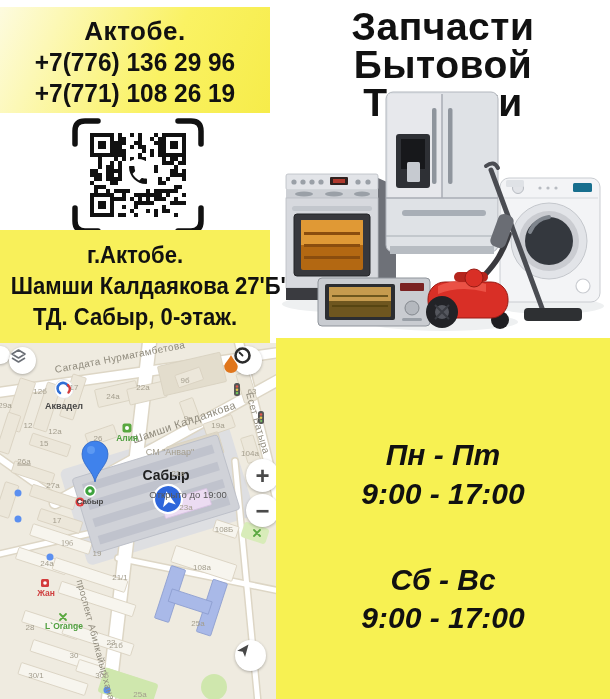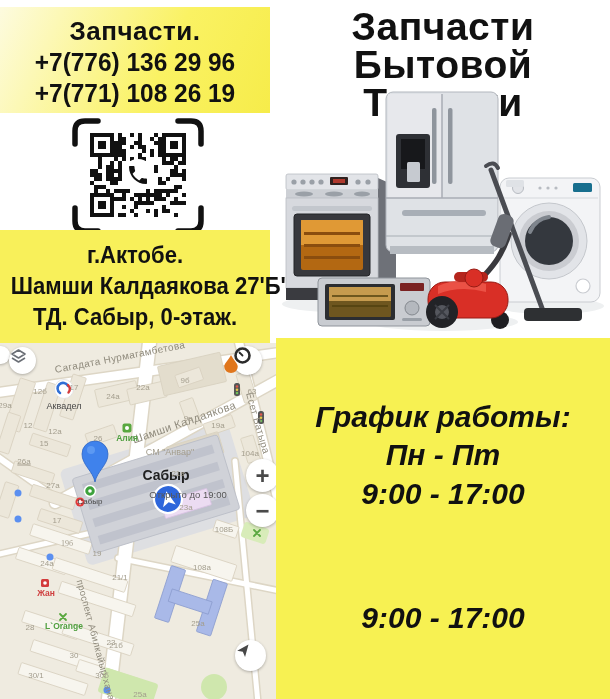--- a/index.html
+++ b/index.html
@@ -30,34 +30,34 @@
   .sched{position:absolute;width:100%;text-align:center;font-weight:800;font-style:italic;font-size:30px;white-space:nowrap;}
   
   .map{left:0;top:343px;width:276px;height:356px;overflow:hidden;background:#efebe0;}
   .map svg{position:absolute;left:0;top:0;}
   #map-labels{position:absolute;left:0;top:0;width:276px;height:356px;pointer-events:none;}
   .mlabel{position:absolute;white-space:nowrap;}
   .num{font-size:8px;color:#a39d8d;}
   .street{font-size:10px;color:#8f8a7c;letter-spacing:.4px;}
   .poi-green{font-size:8.5px;color:#4f9f3f;font-weight:bold;}
   .poi-red{font-size:8.5px;color:#cf4040;font-weight:bold;}
-  .poi-dark{font-size:9px;color:#474747;font-weight:normal;}
+  .poi-dark{font-size:9px;color:#474747;font-weight:bold;}
   .place{font-size:14px;color:#1f1f1f;font-weight:bold;}
   .sub{font-size:9.5px;color:#565656;}
   .map-btn{
     position:absolute;background:#fff;border-radius:50%;
     box-shadow:0 1px 3px rgba(0,0,0,.28);display:flex;align-items:center;justify-content:center;
   }
   .zoom-btn{width:33px;height:33px;font-size:24px;color:#4a4a4a;font-weight:bold;line-height:1;}
 </style>
 </head>
 <body>
 
 <div class="abs phone-block">
-  <div class="contact-name">Запчасти.</div>
+  <div class="contact-name">Актобе.</div>
   <div class="phone-line">+7(776) 136 29 96</div>
   <div class="phone-line">+7(771) 108 26 19</div>
 </div>
 
 <div class="abs qr-wrap">
   <svg width="132" height="116" viewBox="0 0 132 116">
     <g stroke="#111" stroke-width="5.5" stroke-linecap="round" fill="none">
       <path d="M3,26 L3,13 Q3,3 13,3 L26,3"></path>
       <path d="M106,3 L119,3 Q129,3 129,13 L129,26"></path>
       <path d="M3,90 L3,103 Q3,113 13,113 L26,113"></path>
@@ -547,17 +547,17 @@
     <g>
       <line x1="213" y1="84" x2="264" y2="222" stroke="#4a4c52" stroke-width="5" stroke-linecap="round"></line>
       <rect x="216" y="128" width="16" height="34" rx="6" transform="rotate(20 224 145)" fill="#6a6d74"></rect>
       <rect x="246" y="222" width="58" height="13" rx="4" fill="#2e3033"></rect>
       <path d="M208,80 q8,-6 12,2" stroke="#4a4c52" stroke-width="4" fill="none" stroke-linecap="round"></path>
     </g>
   </svg>
 </div>
 
 <div class="abs schedule-block">
-  <div class="sched" style="top:62px;">График работы:</div>
   <div class="sched" style="top:100px;">Пн - Пт</div>
   <div class="sched" style="top:139px;">9:00 - 17:00</div>
+  <div class="sched" style="top:225px;">Сб - Вс</div>
   <div class="sched" style="top:263px;">9:00 - 17:00</div>
 </div>
 
 </body></html>

